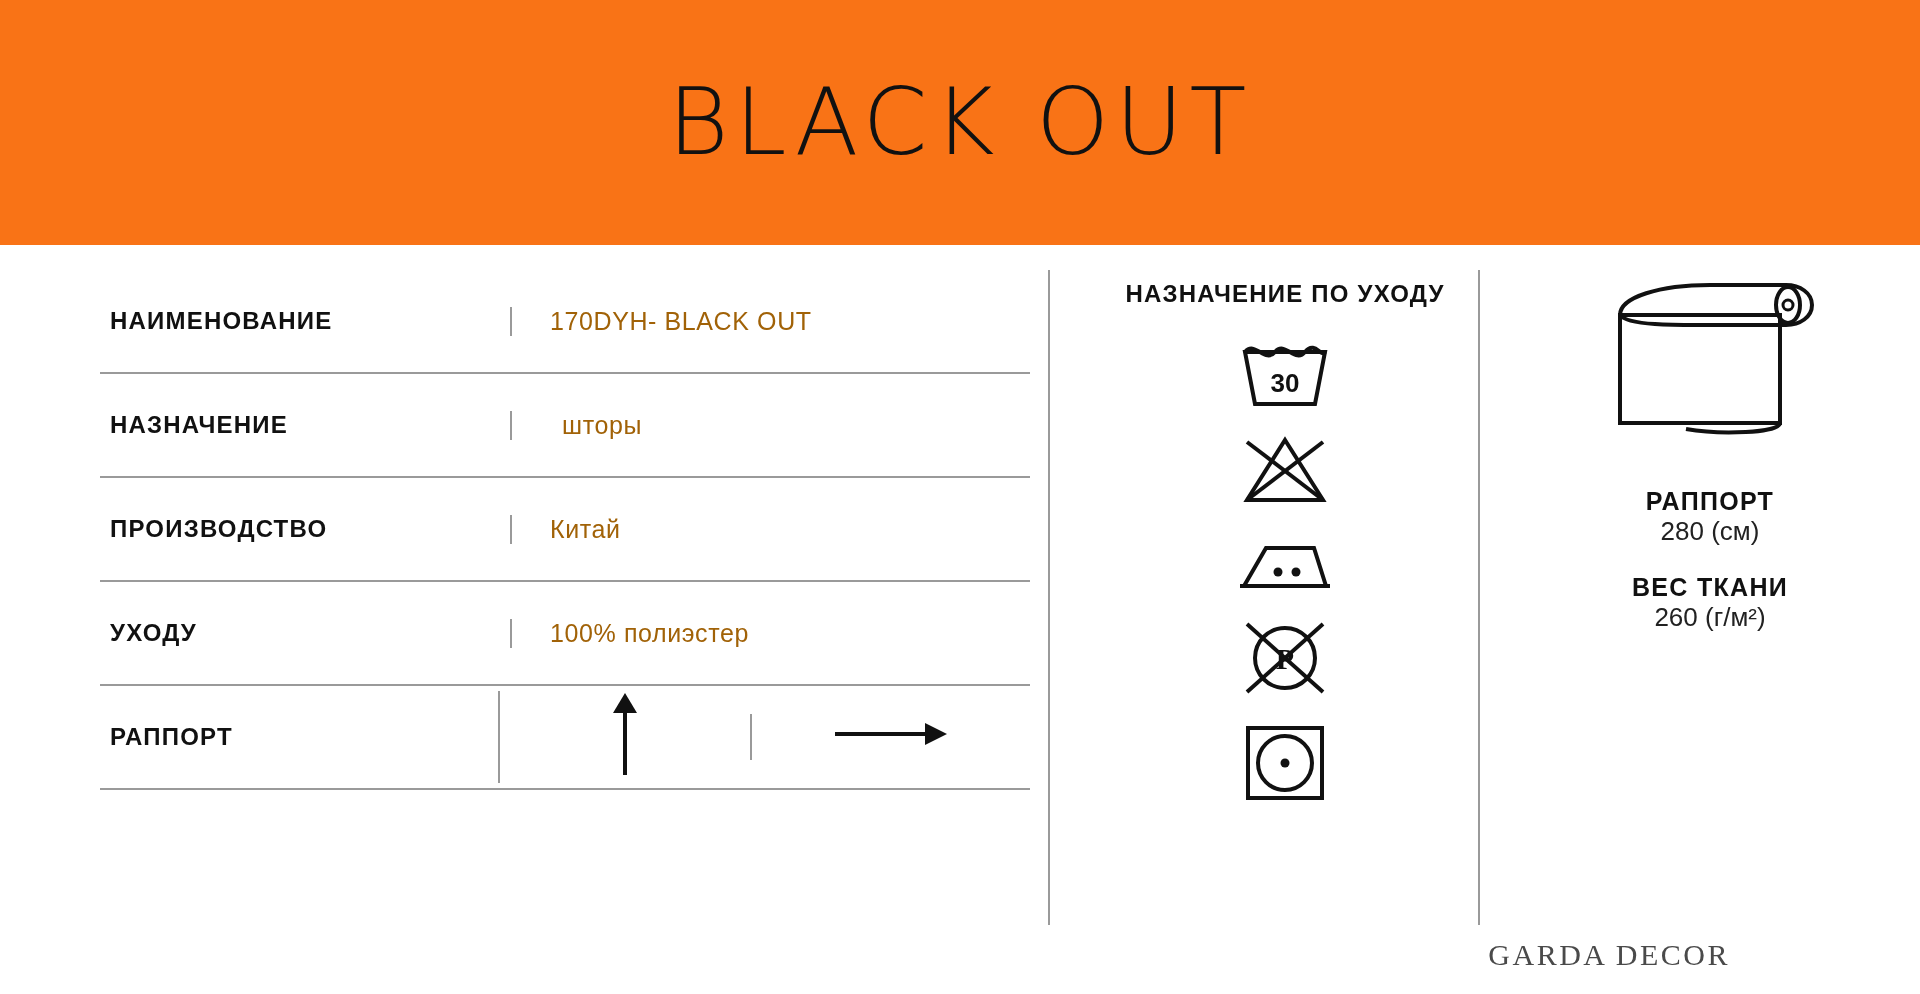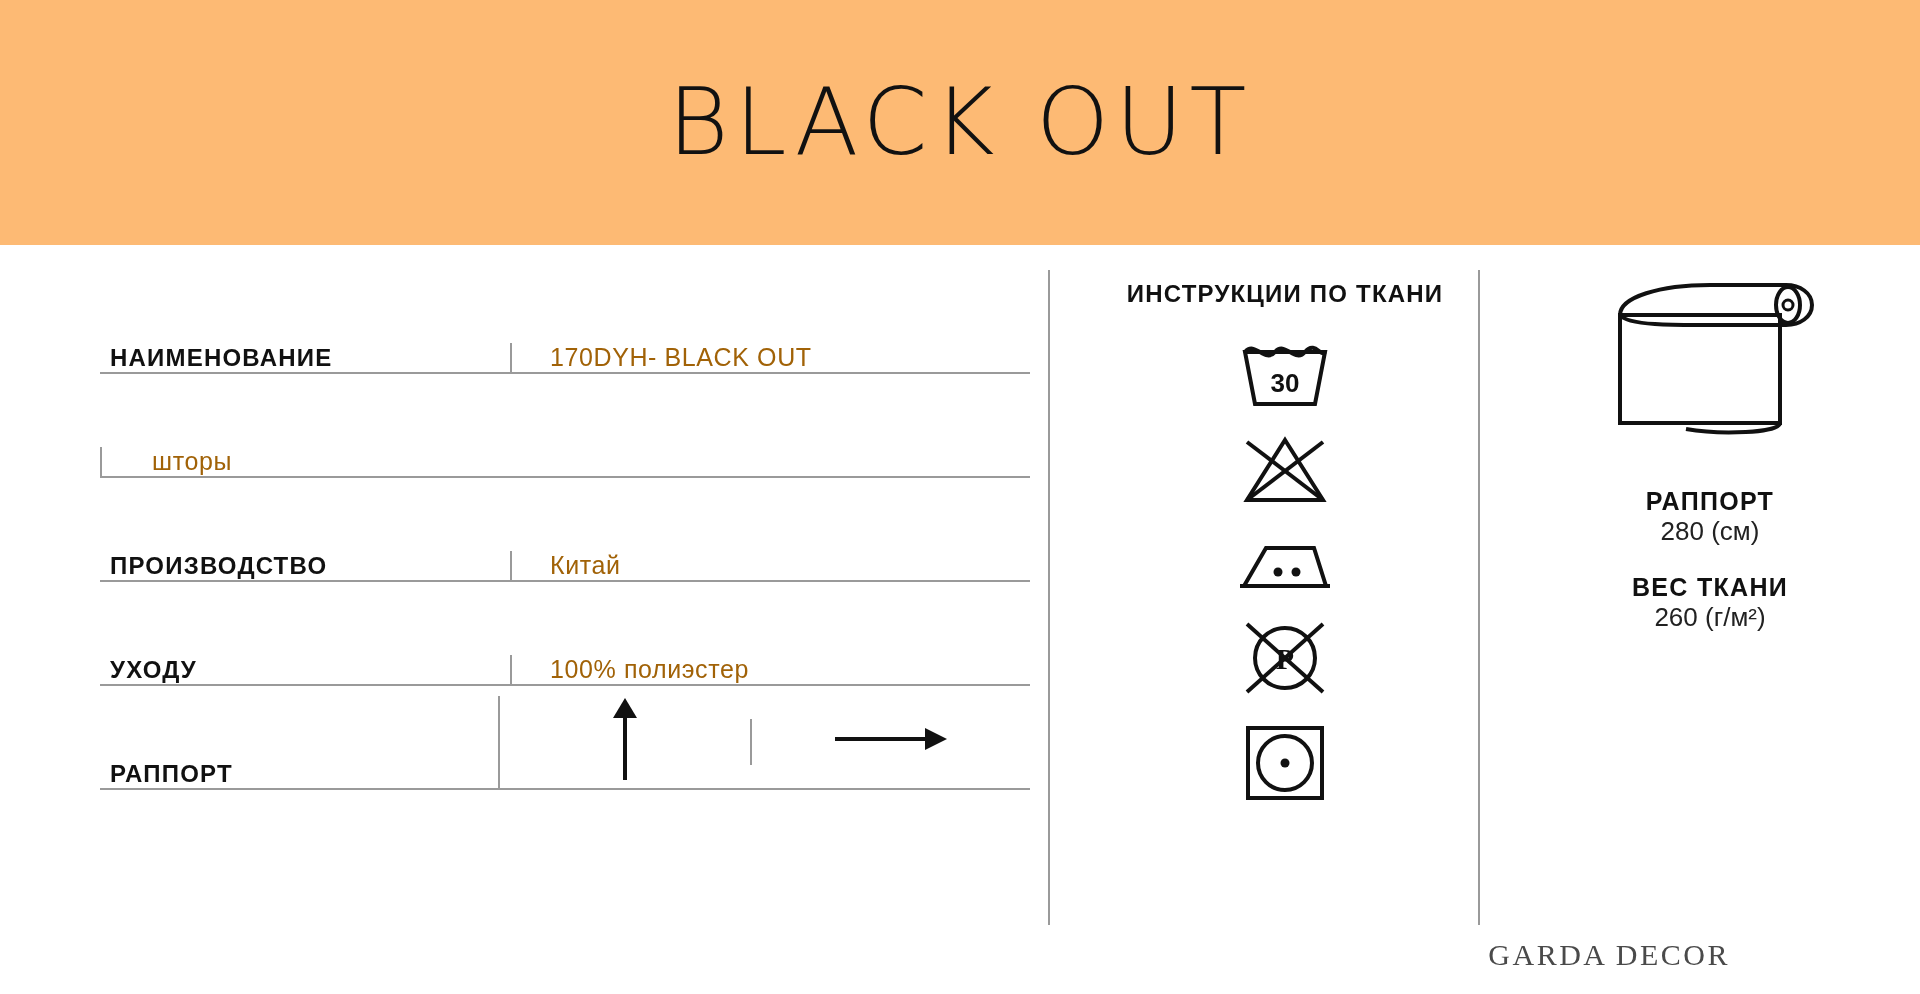--- a/index.html
+++ b/index.html
@@ -15,21 +15,21 @@
     width: 1920px; height: 994px;
     overflow: hidden;
     background: #ffffff;
   }
 
   
   #header-banner {
     position: absolute;
     left: 0; top: 0;
     width: 1920px; height: 245px;
-    background: #fdba74;
+    background: #f97316;
     display: flex;
     align-items: center;
     justify-content: center;
   }
   #header-title {
     font-family: "DejaVu Sans", sans-serif;
     font-weight: 300;
     font-size: 93px;
     letter-spacing: 6px;
     color: #111111;
@@ -46,21 +46,21 @@
   }
 
   
   #spec-table {
     position: absolute;
     left: 100px; top: 25px;
     width: 930px;
   }
   .spec-row {
     display: flex;
-    align-items: flex-end;
+    align-items: center;
     border-bottom: 2px solid #9a9a9a;
     height: 104px;
   }
   .spec-row:first-child { border-top: none; }
   .spec-label {
     width: 410px;
     display: flex;
     align-items: center;
     font-weight: bold;
     font-size: 24px;
@@ -193,20 +193,21 @@
   <div id="content">
 
     <div id="spec-table">
 
       <div class="spec-row">
         <div class="spec-label">НАИМЕНОВАНИЕ</div>
         <div class="spec-value">170DYH- BLACK OUT</div>
       </div>
 
       <div class="spec-row">
+        <div class="spec-label">НАЗНАЧЕНИЕ</div>
         <div class="spec-value indent-1">шторы</div>
       </div>
 
       <div class="spec-row">
         <div class="spec-label">ПРОИЗВОДСТВО</div>
         <div class="spec-value">Китай</div>
       </div>
 
       <div class="spec-row">
         <div class="spec-label">УХОДУ</div>
@@ -238,21 +239,21 @@
       <div class="spec-row empty">
         <div class="spec-label"></div>
         <div class="spec-value"></div>
       </div>
 
     </div>
 
     <div id="care-divider-left"></div>
 
     <div id="care-section">
-      <div id="care-title">ИНСТРУКЦИИ ПО ТКАНИ</div>
+      <div id="care-title">НАЗНАЧЕНИЕ ПО УХОДУ</div>
       <div id="care-icons">
 
         <span class="care-icon">
           <svg width="100" height="76" viewBox="0 0 100 76">
             <path d="M10 18 L90 18 L80 70 L20 70 Z" fill="none" stroke="#111" stroke-width="4"></path>
             <path d="M10 18 C20 6, 30 30, 40 18 C50 6, 60 30, 70 18 C80 6, 86 24, 90 18" fill="none" stroke="#111" stroke-width="4"></path>
             <text x="50" y="58" font-family="Liberation Sans, sans-serif" font-size="26" font-weight="bold" text-anchor="middle" fill="#111">30</text>
           </svg>
         </span>
 

